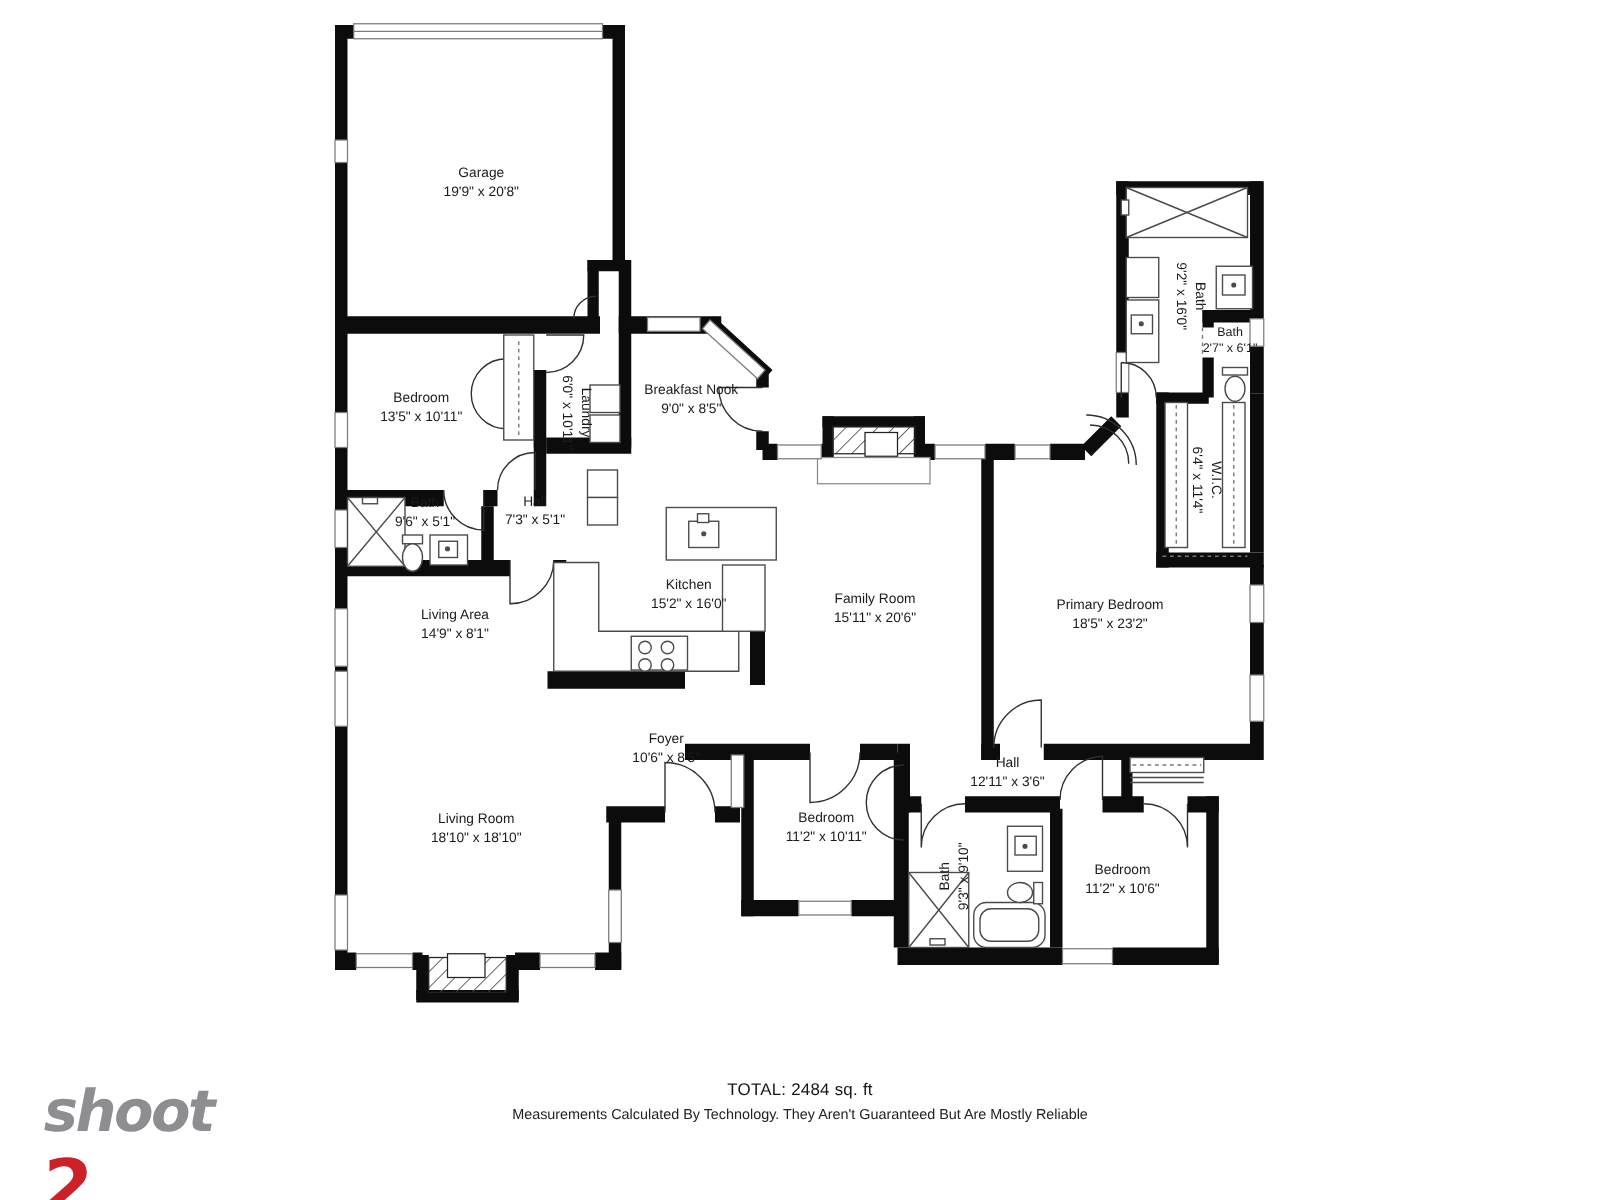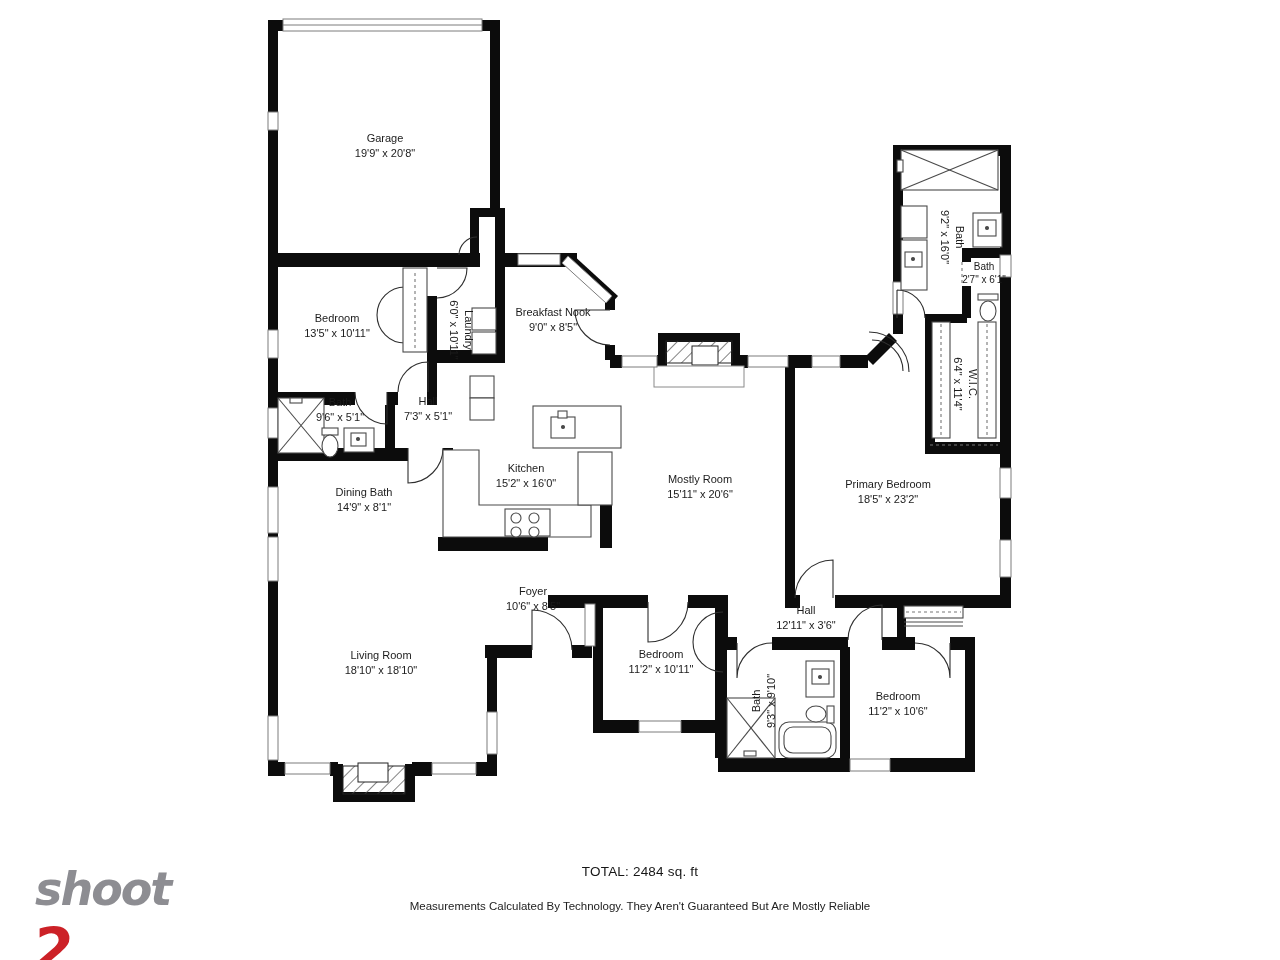--- a/index.html
+++ b/index.html
@@ -7,21 +7,21 @@
         font-family:"Liberation Sans",sans-serif;}
   svg{position:absolute;left:0;top:0;}
   .lbl{position:absolute;transform:translate(-50%,-50%);text-align:center;
        font:11px/1.32 "Liberation Sans",sans-serif;color:#1b1b1b;white-space:nowrap;}
   .lbl .ln{display:block;}
   .lbl.rot90{transform:translate(-50%,-50%) rotate(90deg);}
   .lbl.rotm90{transform:translate(-50%,-50%) rotate(-90deg);}
   .lbl.small{font-size:10px;}
   .footer{position:absolute;left:0;right:0;top:864px;text-align:center;color:#161616;}
   .fline{font-size:13.5px;line-height:15px;letter-spacing:.2px;}
-  .disclaimer{font-size:11.5px;margin-top:21px;color:#222;}
+  .disclaimer{font-size:11.5px;margin-top:7px;color:#222;}
   .logo{position:absolute;left:34px;top:862px;display:inline-flex;align-items:baseline;
         font-family:"DejaVu Sans","Liberation Sans",sans-serif;font-weight:bold;flex-direction:column;}
   .logo .l1{color:#8d8d92;font-style:italic;font-size:46px;letter-spacing:-2px;}
   .logo .l2{color:#cc2127;font-size:57px;font-style:normal;letter-spacing:-1px;margin:0 1px;}
   .logo .l3{color:#0f172a;font-style:italic;font-size:46px;letter-spacing:-2px;}
 </style>
 </head>
 <body>
 
 <div id="page">
@@ -266,30 +266,30 @@
   <span class="ln">9'0" x 8'5"</span>
 </div>
 <div class="lbl" style="left:340px;top:410px">
   <span class="ln">Bath</span>
   <span class="ln">9'6" x 5'1"</span>
 </div>
 <div class="lbl" style="left:428px;top:409px">
   <span class="ln">Hall</span>
   <span class="ln">7'3" x 5'1"</span>
 </div>
-<div class="lbl" style="left:526px;top:476px">
+<div class="lbl" style="left:551px;top:476px">
   <span class="ln">Kitchen</span>
   <span class="ln">15'2" x 16'0"</span>
 </div>
 <div class="lbl" style="left:700px;top:487px">
-  <span class="ln">Mostly Room</span>
+  <span class="ln">Family Room</span>
   <span class="ln">15'11" x 20'6"</span>
 </div>
 <div class="lbl" style="left:364px;top:500px">
-  <span class="ln">Dining Bath</span>
+  <span class="ln">Living Area</span>
   <span class="ln">14'9" x 8'1"</span>
 </div>
 <div class="lbl" style="left:888px;top:492px">
   <span class="ln">Primary Bedroom</span>
   <span class="ln">18'5" x 23'2"</span>
 </div>
 <div class="lbl rot90" style="left:952px;top:237px">
   <span class="ln">Bath</span>
   <span class="ln">9'2" x 16'0"</span>
 </div>

